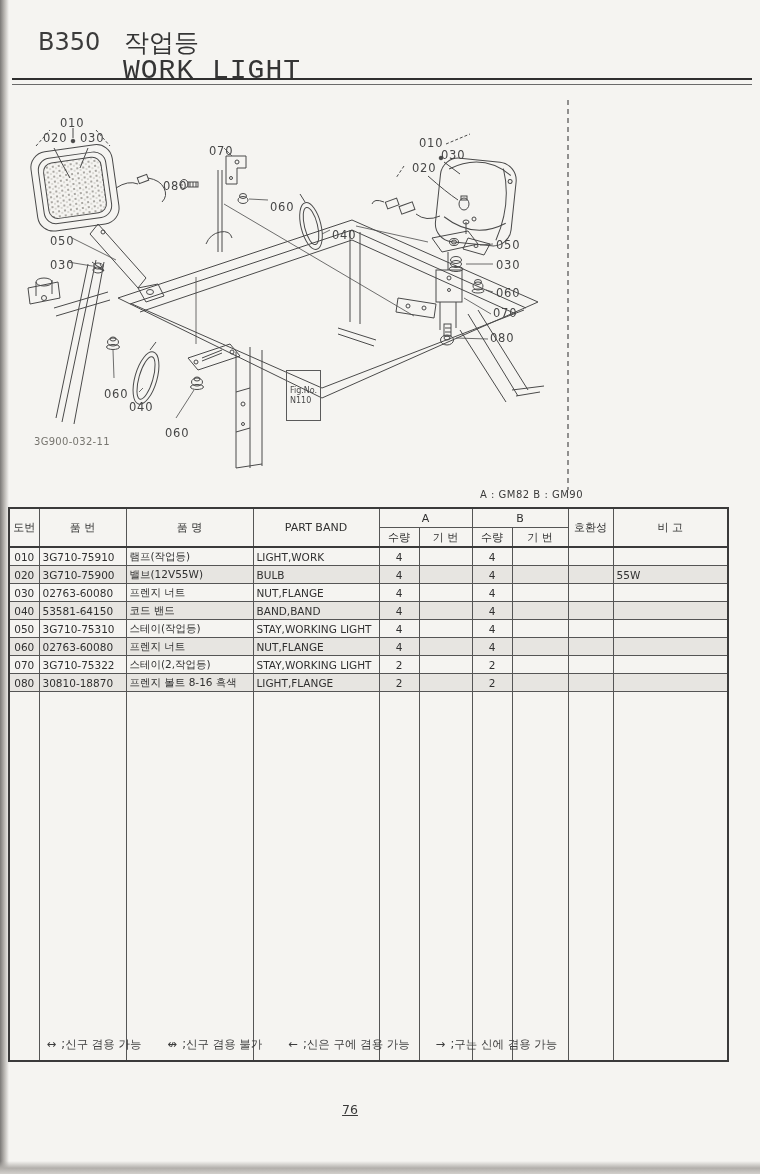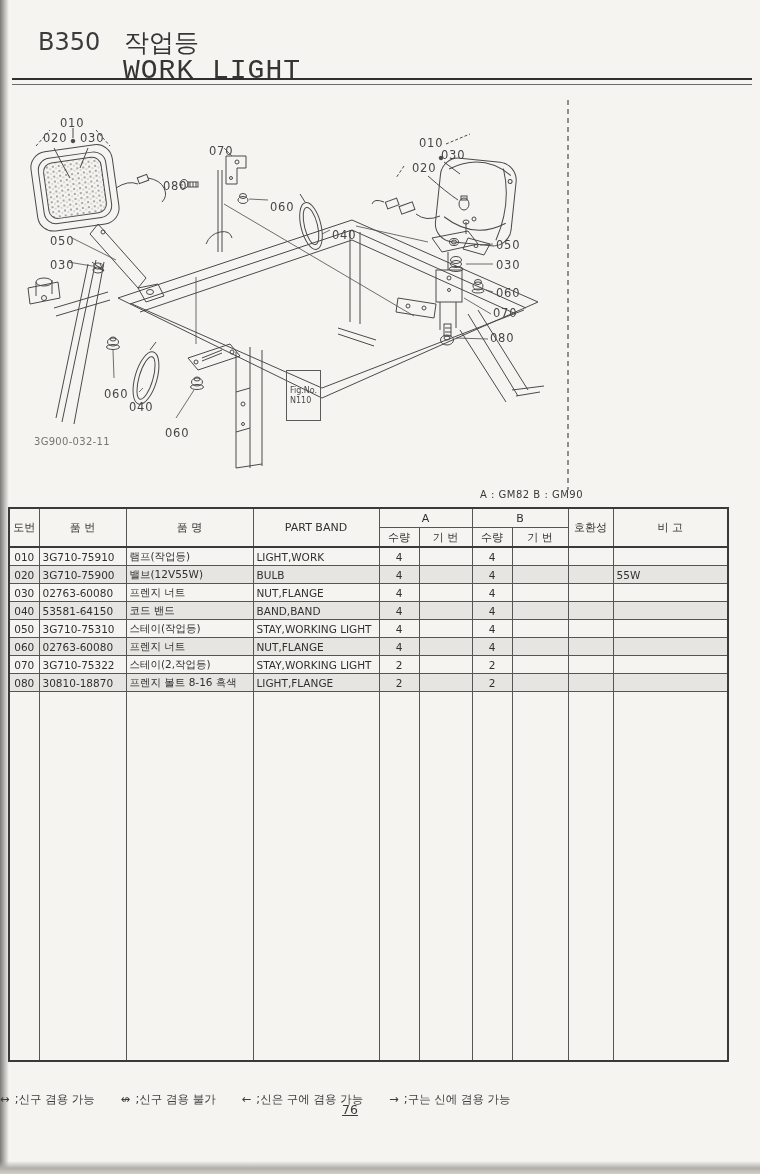--- a/index.html
+++ b/index.html
@@ -23,21 +23,21 @@
   table.parts{position:absolute;left:8px;top:507px;border-collapse:collapse;table-layout:fixed;
         width:719px;border:2px solid #3a3a3a;}
   .parts th,.parts td{border:1px solid #555;font-weight:normal;font-size:10.5px;
         padding:0 3px;overflow:hidden;white-space:nowrap;color:#303030;}
   .parts thead th{font-size:11px;text-align:center;height:18px;padding:0 2px;}
   .parts thead{border-bottom:2px solid #3a3a3a;}
   .parts td{height:17px;}
   .parts td.c{text-align:center;}
   .parts tr.shade td{background:#e7e5e1;}
   .parts tr.ext td{height:368px;}
-  .legend{position:absolute;left:0;top:1092px;width:604px;display:flex;
+  .legend{position:absolute;left:0;top:1037px;width:604px;display:flex;justify-content:center;
         gap:26px;font-size:11.5px;color:#3d3d3d;}
   .legend .sym{margin-right:5px;}
   .pageno{position:absolute;left:320px;top:1102px;width:60px;text-align:center;font-size:12.5px;color:#3a3a3a;text-decoration:underline;}
 </style>
 </head>
 <body>
 
 <div class="page">
   <div class="edge-left"></div>
   <div class="edge-bottom"></div>

